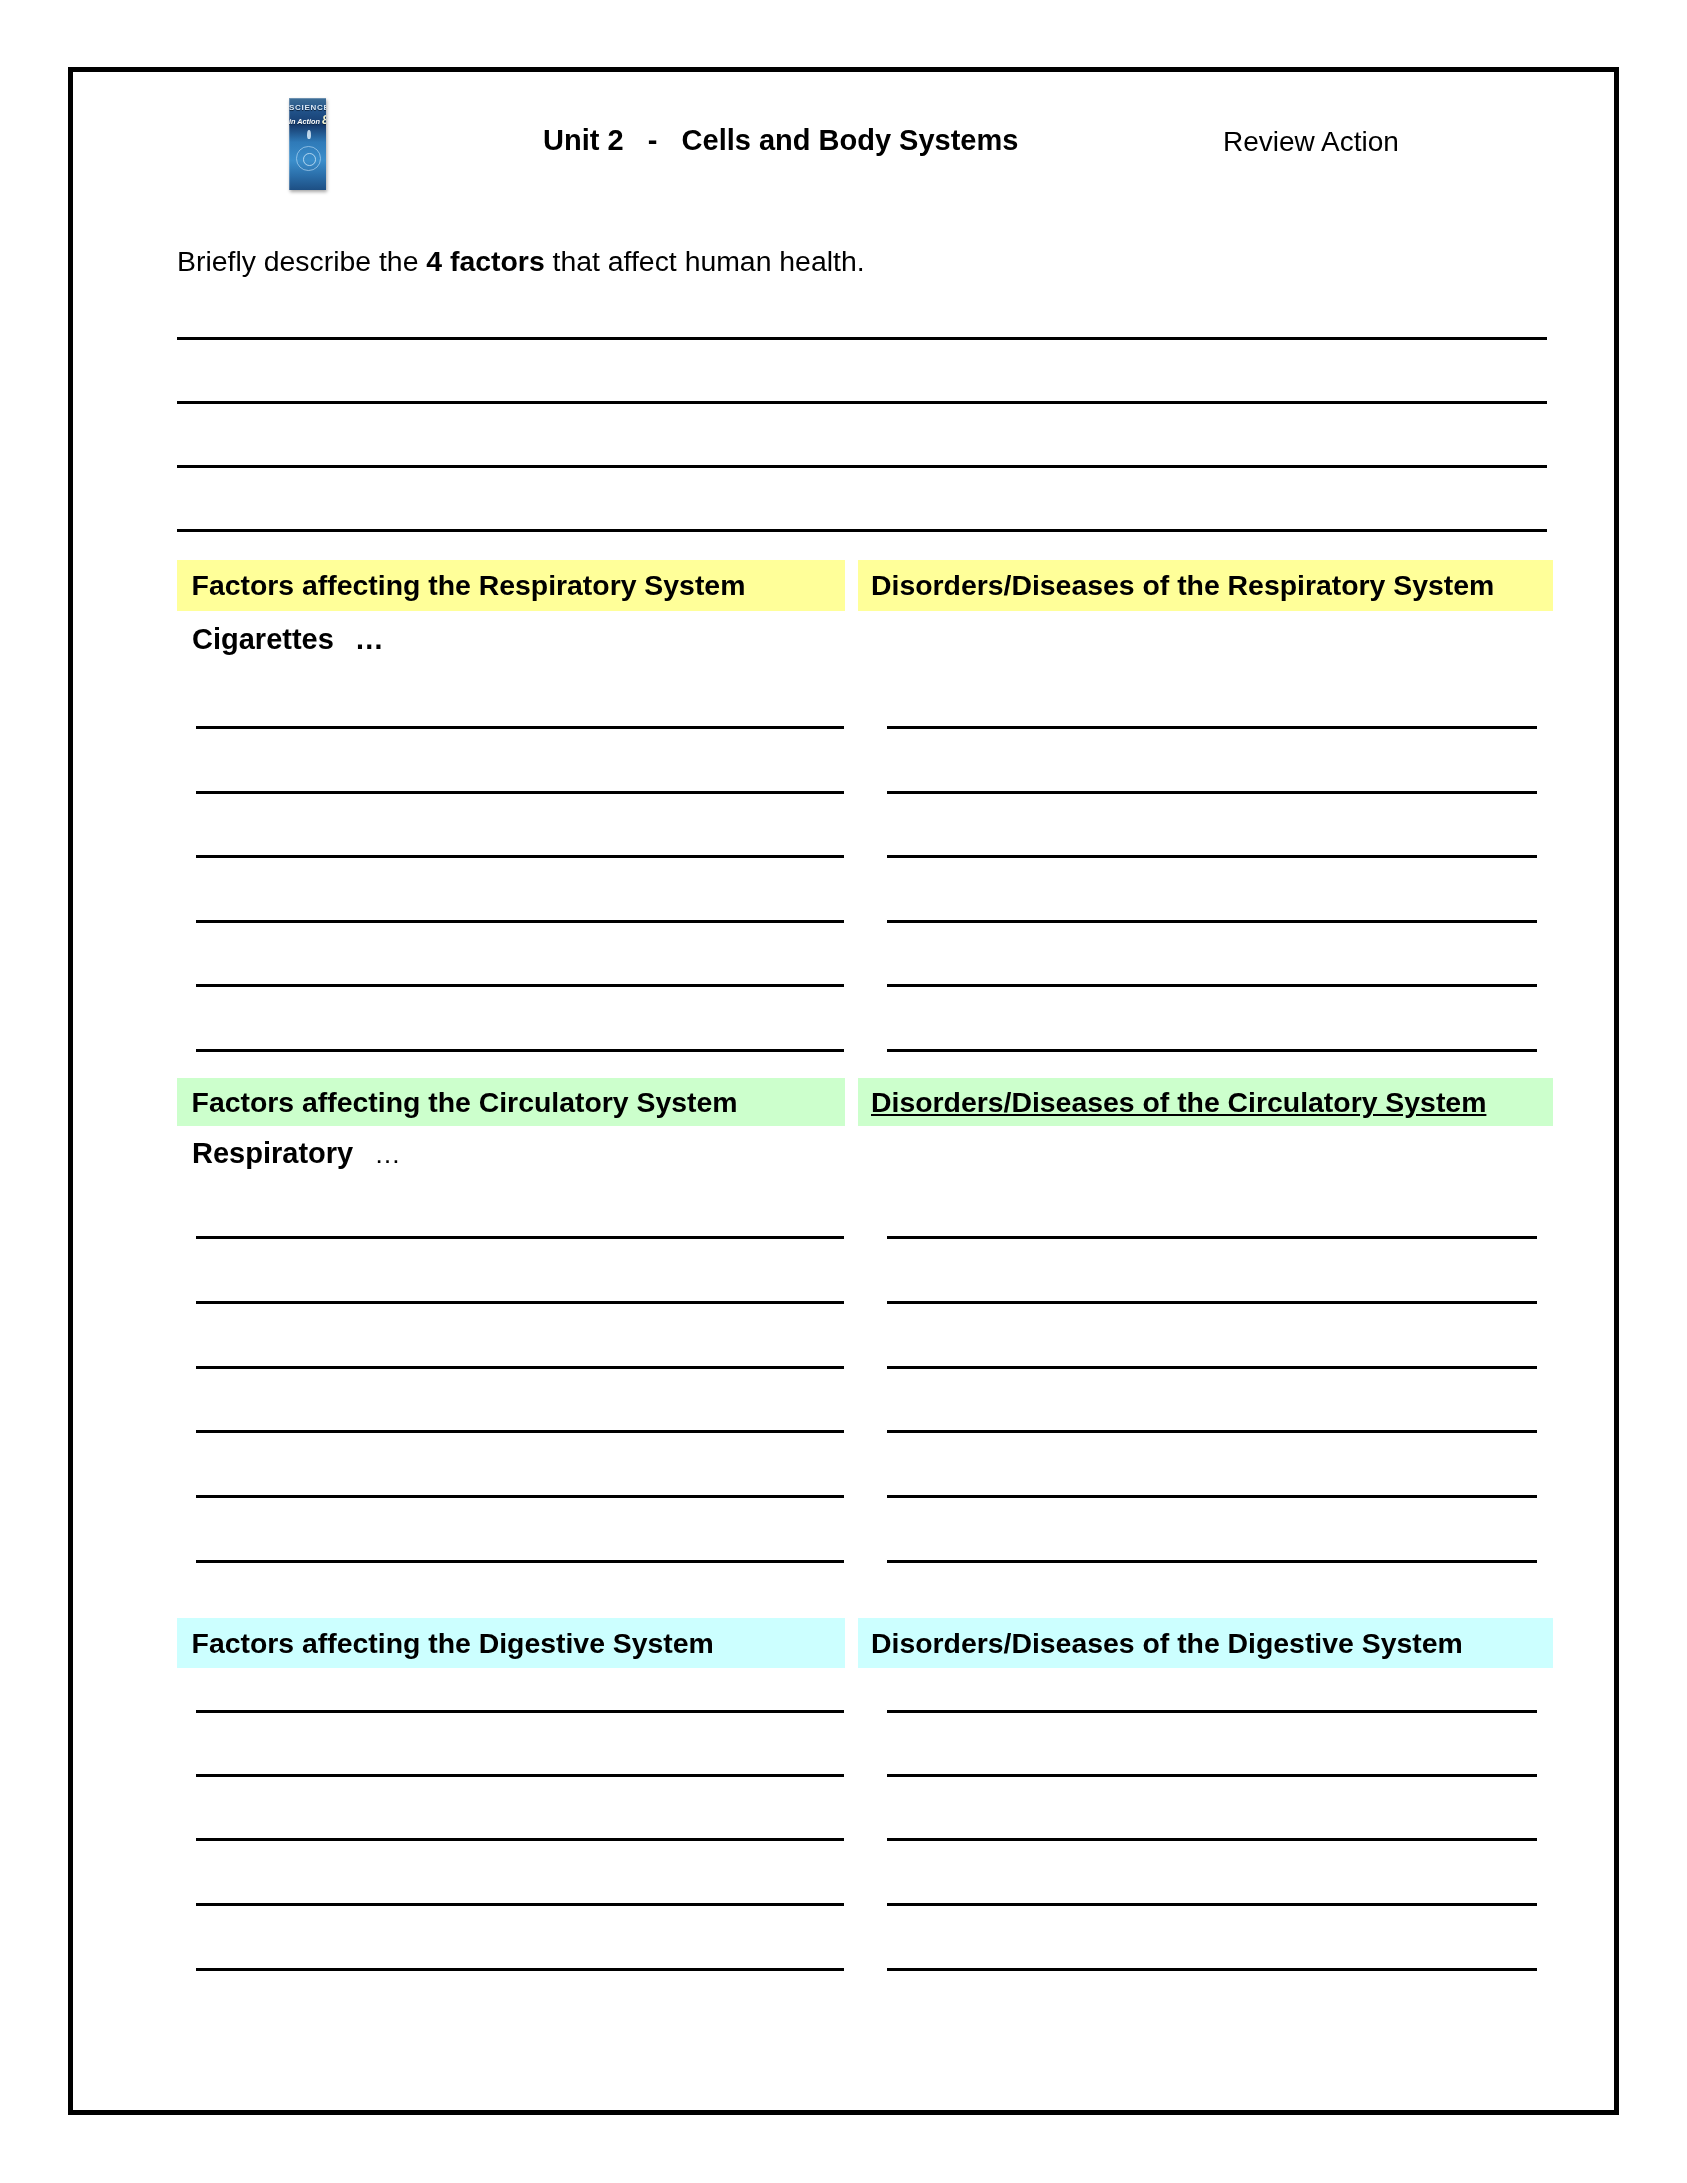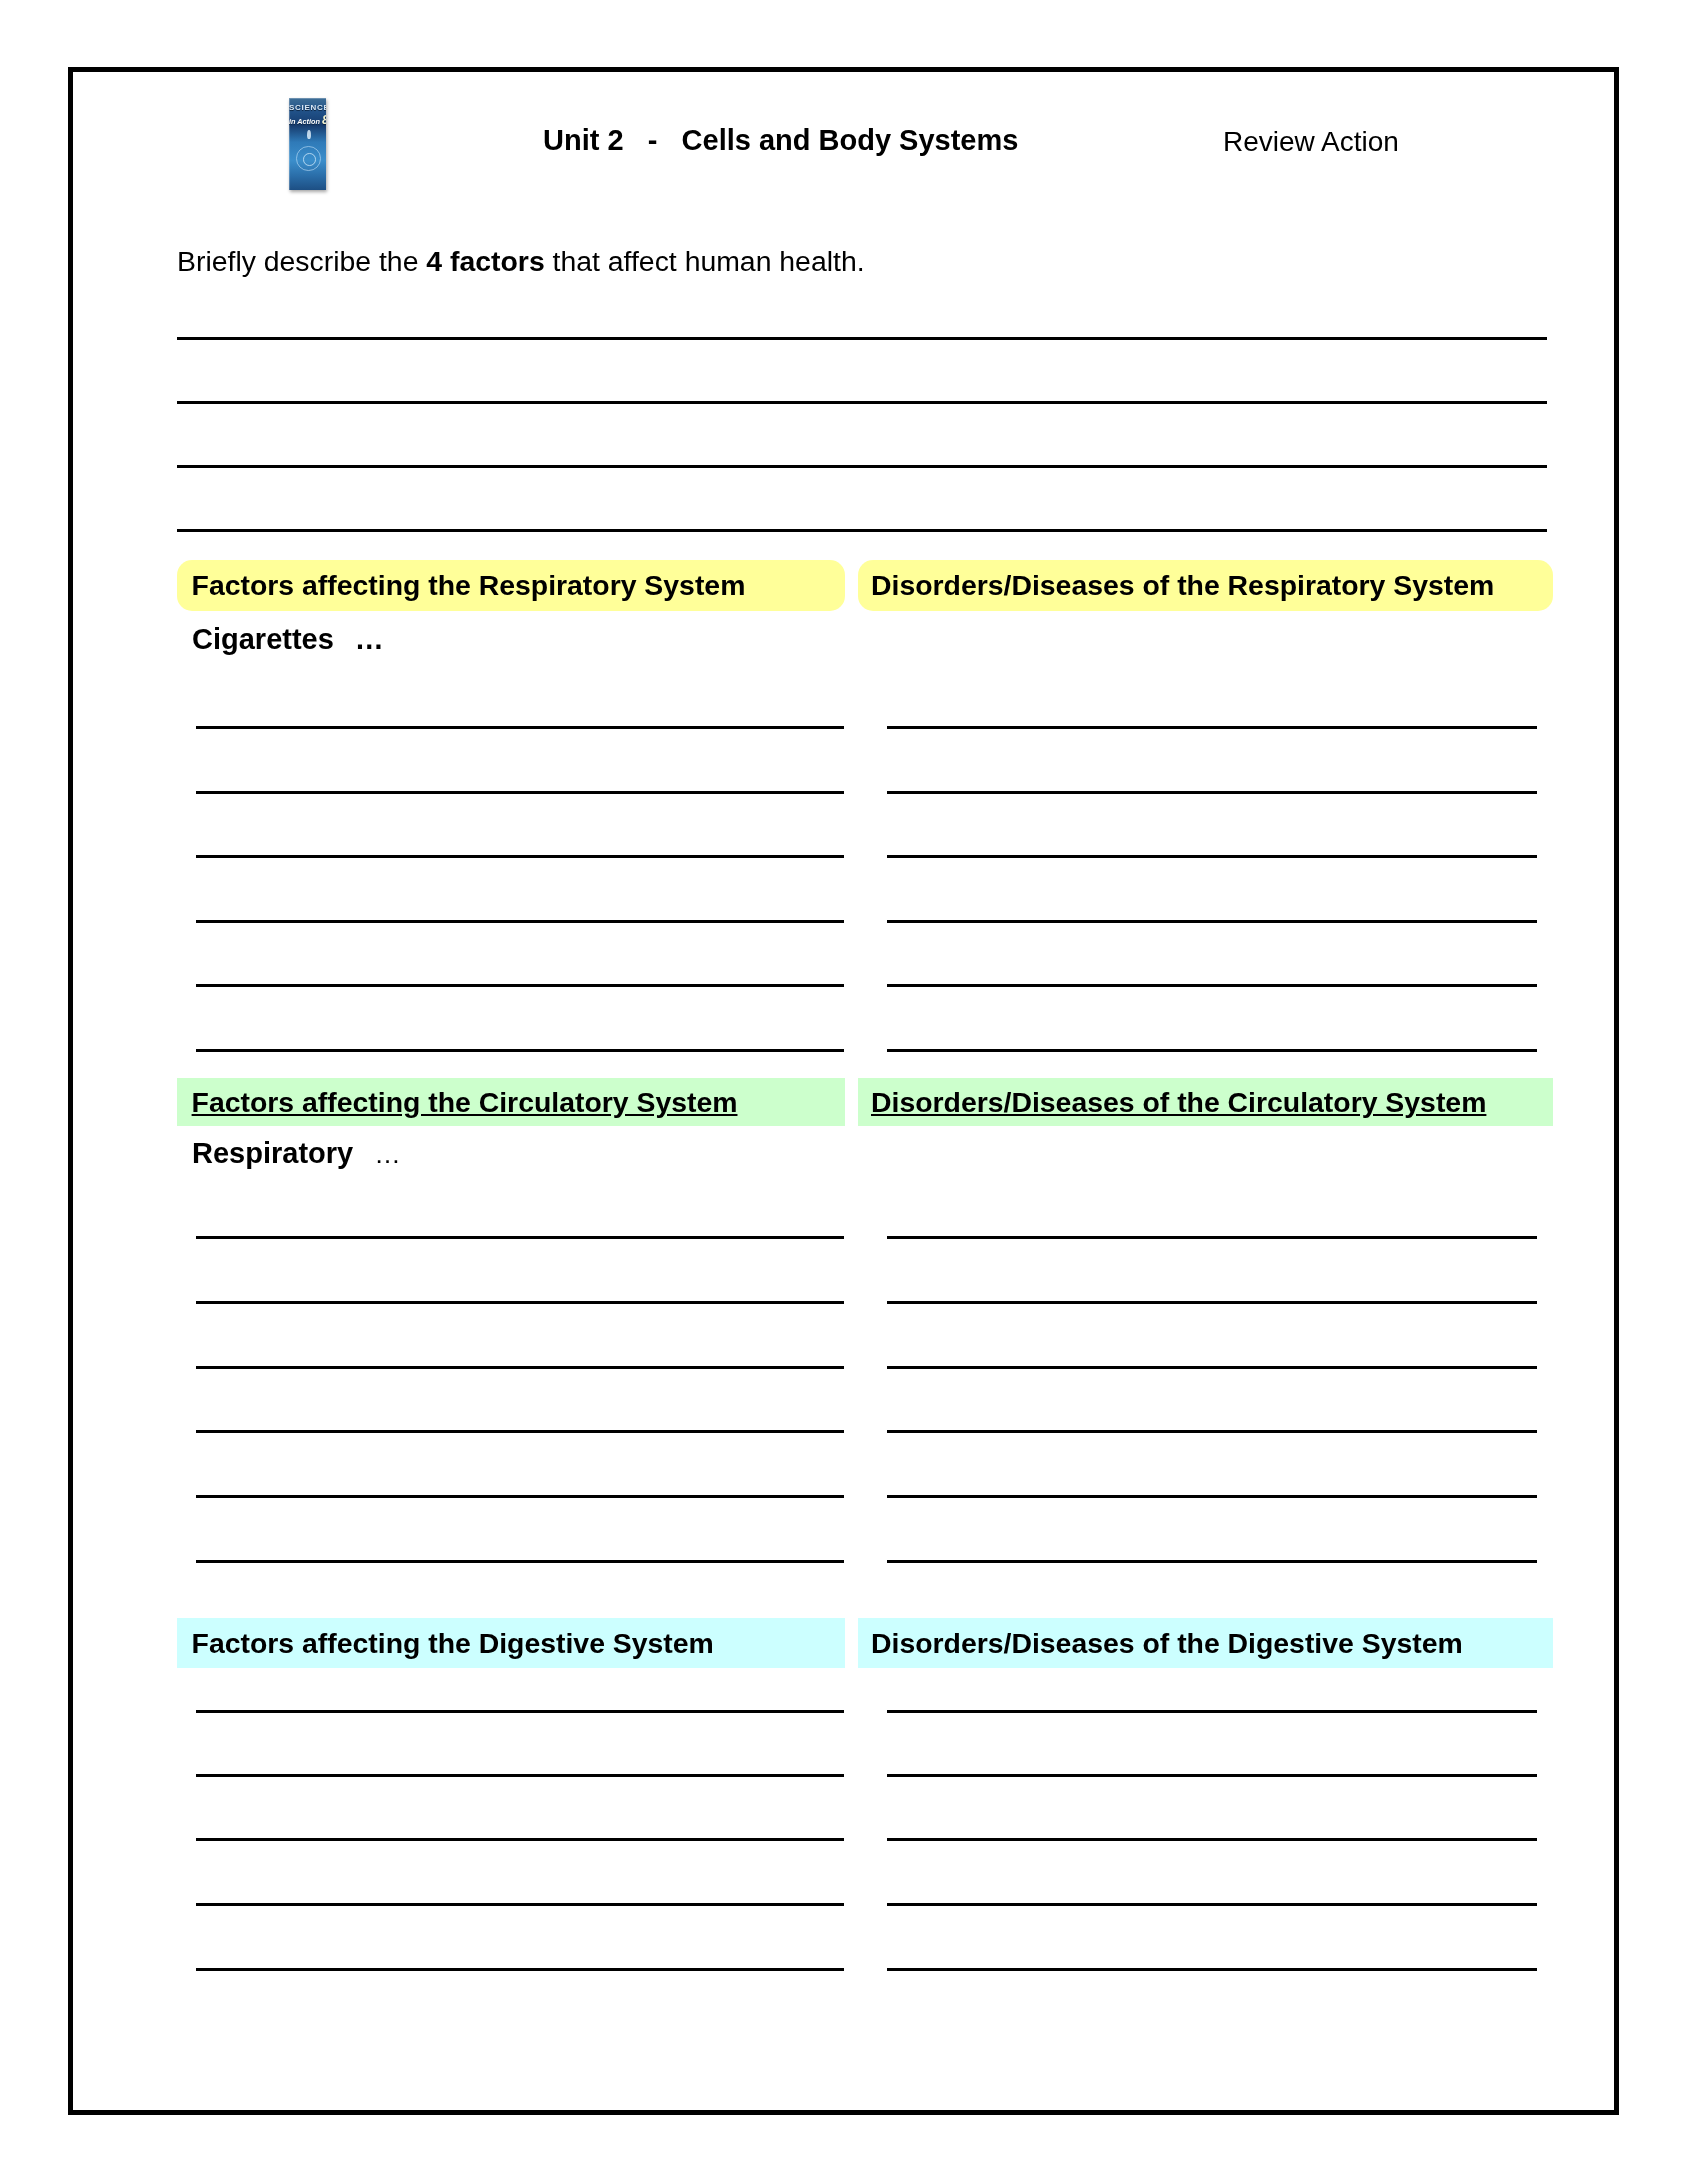--- a/index.html
+++ b/index.html
@@ -45,21 +45,21 @@
   .question b{font-weight:bold;}
   
   .line{position:absolute;height:3.3px;background:#000;}
   
   .band-cell{
     position:absolute;box-sizing:border-box;white-space:nowrap;
     font-size:28.4px;font-weight:bold;
   }
   .band-cell.lc{left:177px;width:668px;padding-left:14.6px;}
   .band-cell.rc{left:858px;width:695px;padding-left:13px;}
-  .b1{top:560px;height:51px;line-height:51px;border-radius:15px;}
+  .b1{top:560px;height:51px;line-height:51px;}
   .b2{top:1078px;height:48px;line-height:48px;}
   .b3{top:1618px;height:50px;line-height:50px;}
   
   .intro{position:absolute;left:192px;font-size:29px;font-weight:bold;line-height:37px;white-space:nowrap;}
   .intro .dots{margin-left:21px;}
   .intro .dots-regular{font-weight:normal;font-size:26.5px;}
 </style>
 </head>
 <body>
 
@@ -75,21 +75,21 @@
 
   <div class="page-title">Unit 2   -   Cells and Body Systems</div>
   <div class="booklet-label">Review Action</div>
 
   <div class="question"><span>Briefly describe the </span><b>4 factors</b><span> that affect human health.</span></div>
 
   <div class="band-cell lc b1" style="background: rgb(255, 255, 153);">Factors affecting the Respiratory System</div>
   <div class="band-cell rc b1" style="background: rgb(255, 255, 153);">Disorders/Diseases of the Respiratory System</div>
   <div class="intro" style="top:621px"><span>Cigarettes</span><span class="dots">…</span></div>
 
-  <div class="band-cell lc b2" style="background: rgb(204, 255, 204); text-decoration: underline;">Factors affecting the Circulatory System</div>
+  <div class="band-cell lc b2" style="background: rgb(204, 255, 204);">Factors affecting the Circulatory System</div>
   <div class="band-cell rc b2" style="background: rgb(204, 255, 204); text-decoration: underline;">Disorders/Diseases of the Circulatory System</div>
   <div class="intro" style="top:1135px"><span>Respiratory</span><span class="dots dots-regular">…</span></div>
 
   <div class="band-cell lc b3" style="background: rgb(204, 255, 255);">Factors affecting the Digestive System</div>
   <div class="band-cell rc b3" style="background: rgb(204, 255, 255);">Disorders/Diseases of the Digestive System</div>
 
 <div class="line" style="left: 177px; width: 1370px; top: 337px;"></div>
     <div class="line" style="left: 177px; width: 1370px; top: 401px;"></div>
     <div class="line" style="left: 177px; width: 1370px; top: 465px;"></div>
     <div class="line" style="left: 177px; width: 1370px; top: 529px;"></div>

